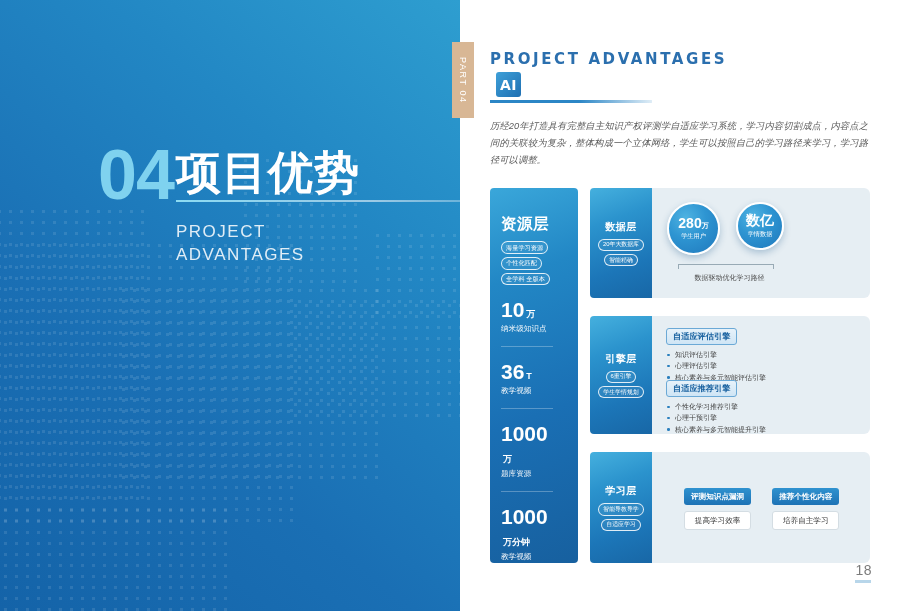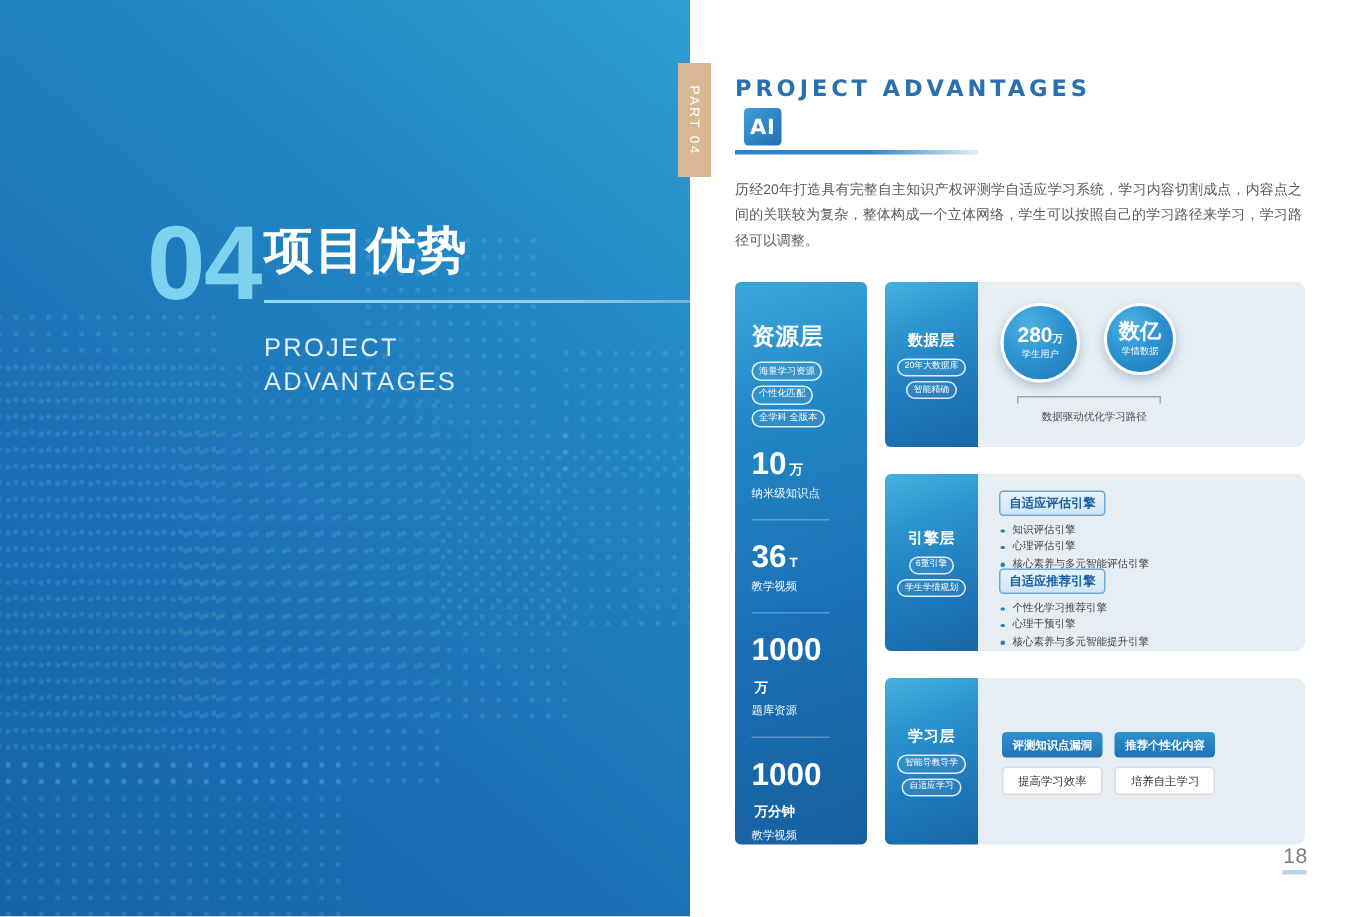--- a/index.html
+++ b/index.html
@@ -31,21 +31,21 @@
   #dots-g { left: 372px; top: 230px; width: 88px;  height: 90px; }
 
   #title-block { position: absolute; left: 98px; top: 148px; width: 360px; }
   #big-number {
     position: absolute; left: 0; top: -8px;
     font-size: 70px; font-weight: 700; color: #7fd2ef; letter-spacing: -1px;
     line-height: 1;
   }
   #cn-title {
     position: absolute; left: 78px; top: 2px;
-    font-size: 33px; font-weight: 700; color: #ffffff; letter-spacing: 1px;
+    font-size: 45px; font-weight: 700; color: #ffffff; letter-spacing: 1px;
     line-height: 1;
   }
   #title-rule {
     position: absolute; left: 78px; top: 52px; width: 362px; height: 2px;
     background: linear-gradient(90deg, #8ddcf3 0%, rgba(255,255,255,0.55) 55%, rgba(255,255,255,0.12) 100%);
   }
   #en-title {
     position: absolute; left: 78px; top: 73px;
     font-size: 17px; font-weight: 400; color: rgba(255,255,255,0.86);
     letter-spacing: 1.5px; line-height: 1.35;
@@ -83,21 +83,21 @@
     display: flex; align-items: center; justify-content: center;
     font-family: "DejaVu Sans", sans-serif;
   }
   #title-underline {
     margin-top: 3px; width: 162px; height: 2.5px;
     background: linear-gradient(90deg, #2b86c6 0%, #2b86c6 55%, rgba(43,134,198,0.15) 100%);
   }
 
   #intro {
     position: absolute; left: 30px; top: 118px; width: 378px;
-    font-size: 9.3px; line-height: 1.85; color: #5a5a5a; text-align: justify;
+    font-size: 9.3px; line-height: 1.85; color: #5a5a5a; text-align: justify; font-style: italic;
   }
 
   
   #diagram { position: absolute; left: 30px; top: 188px; width: 380px; height: 375px; }
 
   
   #resource-card {
     position: absolute; left: 0; top: 0; width: 88px; height: 375px;
     background: linear-gradient(160deg, #3aa7da 0%, #2287c5 24%, #1a6fb4 60%, #17609f 100%);
     border-radius: 4px; color: #fff;
@@ -179,22 +179,22 @@
     font-size: 7px; color: #3f3f3f; line-height: 1.62;
     padding-left: 9px; position: relative;
   }
   .engine-item::before {
     content: ""; position: absolute; left: 1px; top: 4.5px;
     width: 2.6px; height: 2.6px; border-radius: 50%; background: #2a7fbe;
   }
 
   
   #learn-pills {
-    position: absolute; left: 16px; top: 36px;
-    display: grid; grid-template-columns: auto auto; gap: 6px 8px;
+    position: absolute; left: 32px; top: 36px;
+    display: grid; grid-template-columns: auto auto; gap: 6px 21px;
   }
   .pill {
     font-size: 7.6px; padding: 3.5px 7px; border-radius: 3px;
     text-align: center; white-space: nowrap;
   }
   .pill-solid {
     background: linear-gradient(180deg, #2f92cf 0%, #1d72b5 100%);
     color: #fff; font-weight: 700;
   }
   .pill-outline {

